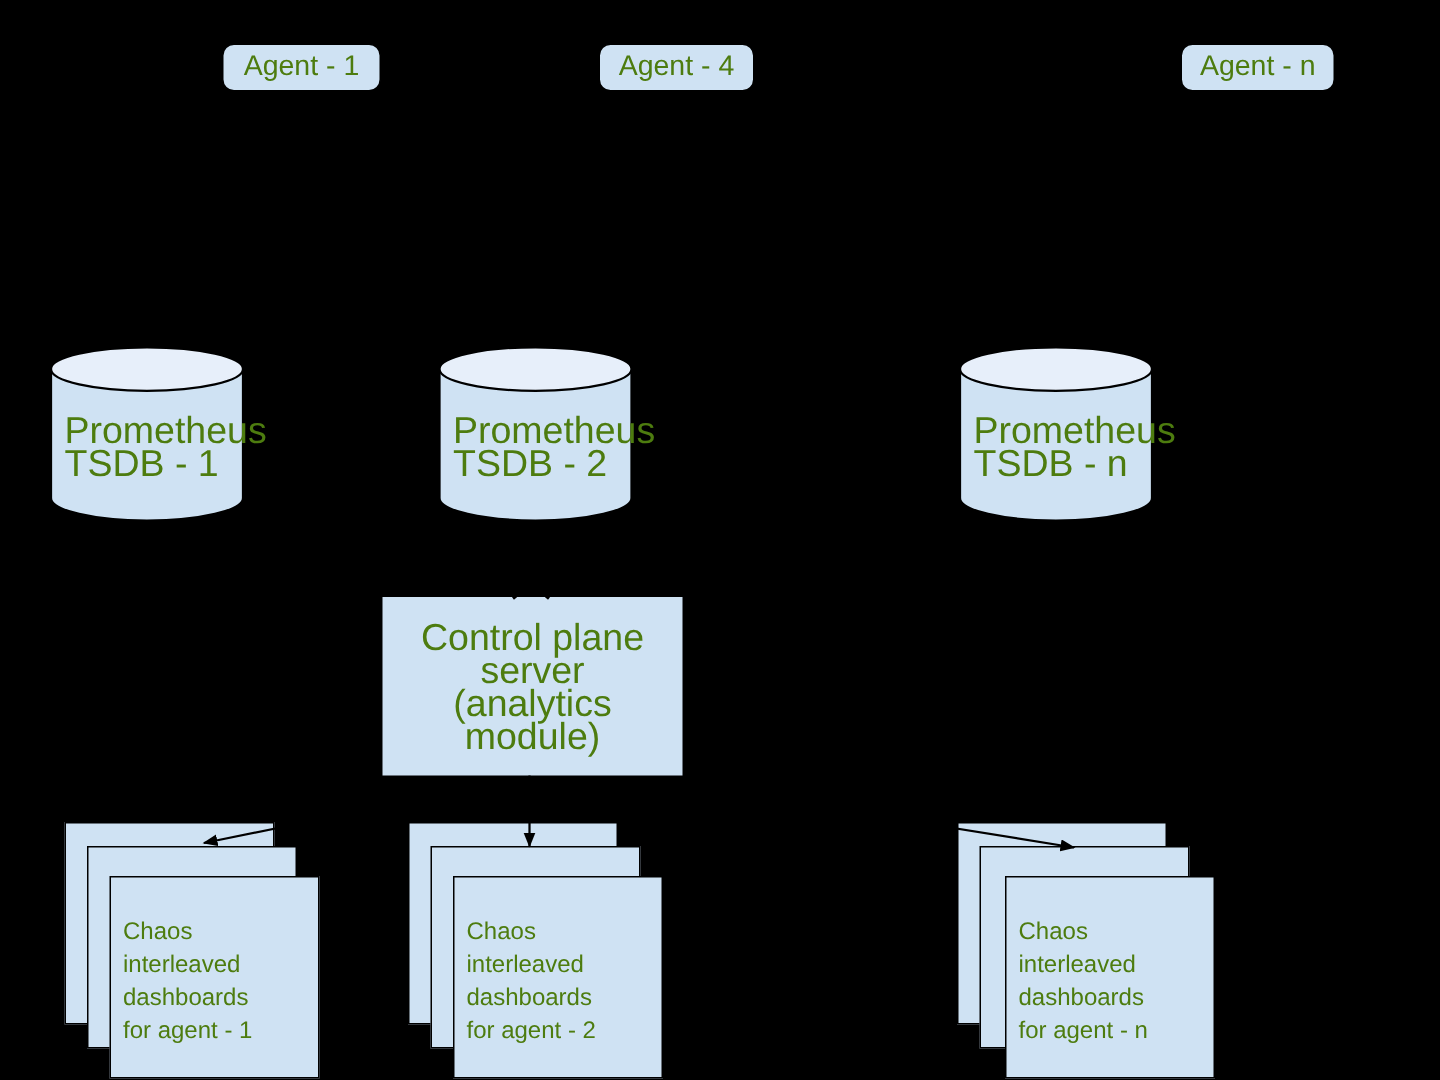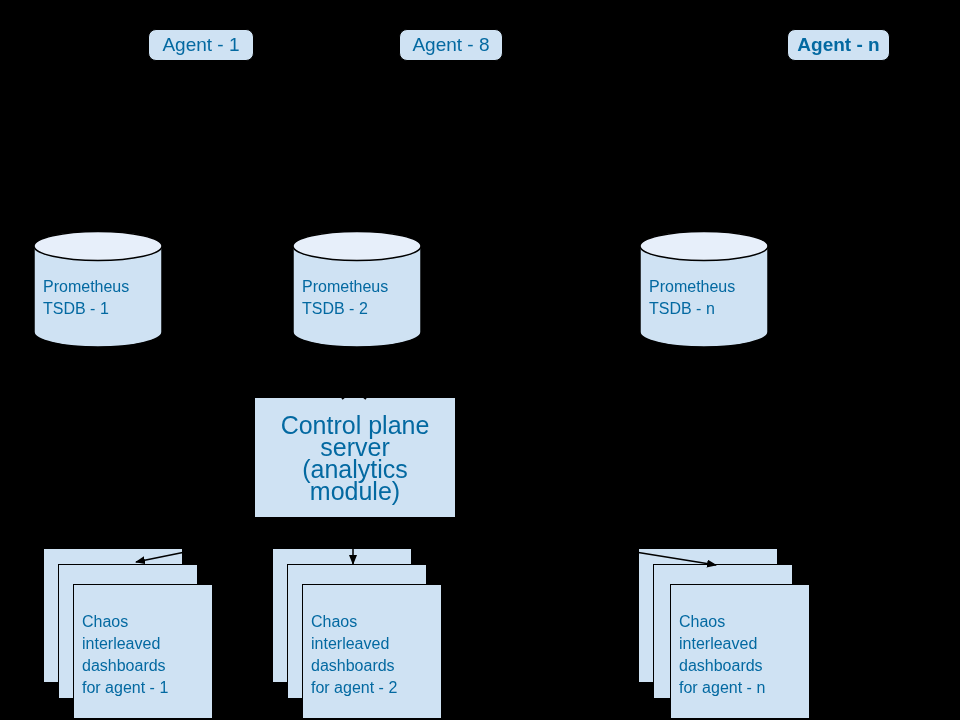--- a/index.html
+++ b/index.html
@@ -1,29 +1,29 @@
 <!DOCTYPE html>
 <html><head>
 <meta charset="utf-8">
 <style>
   html,body{margin:0;padding:0;background:#000;}
   .canvas{
     position:relative;width:960px;height:720px;background:#000000;
-    font-family:"Liberation Sans",sans-serif;color:#0369a1;overflow:hidden;
+    font-family:"Liberation Sans",sans-serif;color:#4d7c0f;overflow:hidden;
   }
   .agent-box{
     position:absolute;top:29px;height:32px;
     background:#cfe2f3;border:1.5px solid #000;border-radius:8px;
     display:flex;align-items:center;justify-content:center;
     font-size:19px;box-sizing:border-box;
   }
   .cylinder{position:absolute;width:130px;height:118px;}
   .cylinder svg{position:absolute;left:0;top:0;}
   .cyl-label{
-    position:absolute;left:10px;top:46px;font-size:16px;line-height:22px;
+    position:absolute;left:10px;top:46px;font-size:25px;line-height:22px;
     white-space:pre-line;
   }
   .control-plane{
     position:absolute;left:255px;top:398px;width:200px;height:119px;
     background:#cfe2f3;display:flex;align-items:center;justify-content:center;
     text-align:center;font-size:25px;line-height:22px;white-space:pre-line;
   }
   .sheet{
     position:absolute;width:140px;height:135px;background:#cfe2f3;
     border:1px solid #000;box-sizing:border-box;
@@ -33,22 +33,22 @@
     white-space:pre-line;
   }
   .arrows{position:absolute;left:0;top:0;pointer-events:none;}
 </style>
 </head>
 <body>
 
 <div class="canvas">
 
   <div class="agent-box" style="left:148px;width:106px;">Agent - 1</div>
-  <div class="agent-box" style="left:399px;width:104px;">Agent - 8</div>
-  <div class="agent-box" style="left:787px;width:103px;font-weight:bold;">Agent - n</div>
+  <div class="agent-box" style="left:399px;width:104px;">Agent - 4</div>
+  <div class="agent-box" style="left:787px;width:103px;">Agent - n</div>
 
   <div class="cylinder" style="left:33px;top:230px;">
     <svg width="130" height="118" viewBox="0 0 130 118">
       <path d="M1,16 L1,102 A64,15 0 0 0 129,102 L129,16" fill="#cfe2f3" stroke="#000" stroke-width="1.5"></path>
       <ellipse cx="65" cy="16" rx="64" ry="14.5" fill="#e7effa" stroke="#000" stroke-width="1.5"></ellipse>
     </svg>
     <div class="cyl-label">Prometheus
 TSDB - 1</div>
   </div>
 

